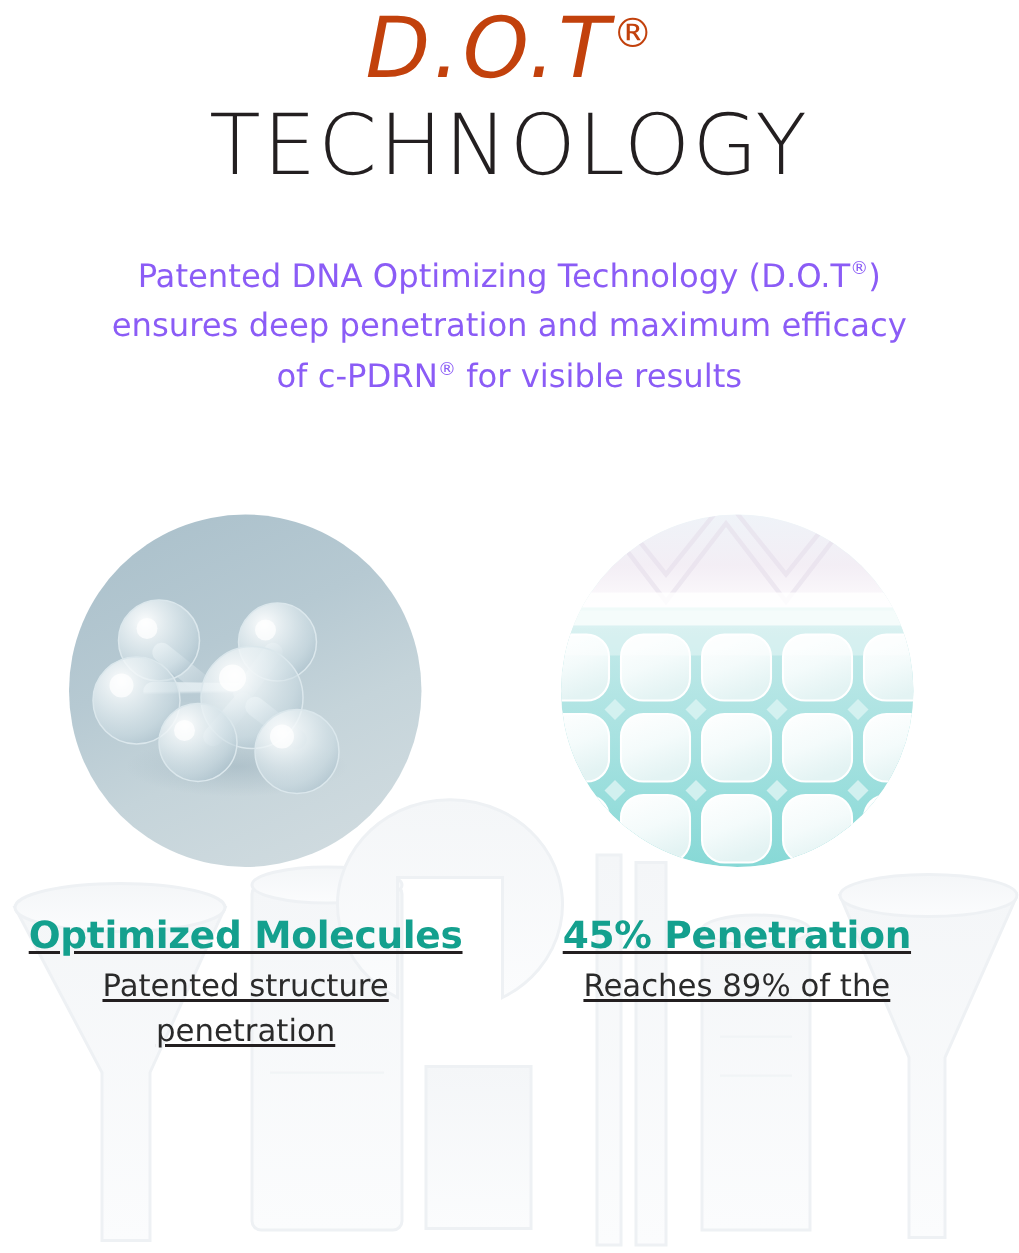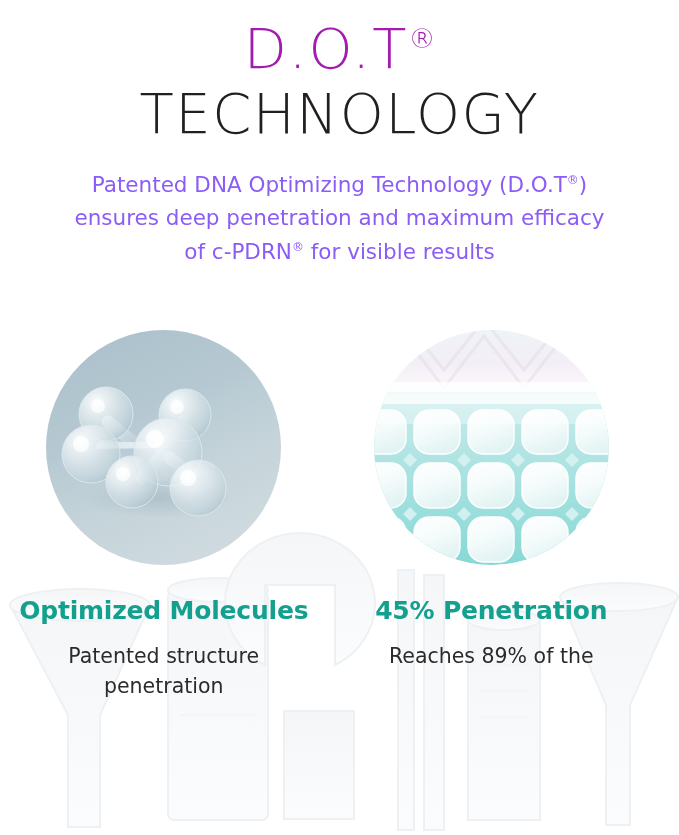--- a/index.html
+++ b/index.html
@@ -35,23 +35,24 @@
     width: 679px;
     z-index: 3;
     text-align: center;
   }
   #title-line-1 {
     font-family: "DejaVu Sans", sans-serif;
     font-weight: 300;
     font-size: 56px;
     letter-spacing: 2px;
     line-height: 1.05;
-    color: #a21caf;
-    margin-top: 20px;
+    color: #c2410c;
+    margin-top: 4px;
     white-space: nowrap;
+    font-style: italic;
   }
   #title-line-1 .reg {
     font-size: 27px;
     vertical-align: super;
     letter-spacing: 0;
   }
   #title-line-2 {
     font-family: "DejaVu Sans", sans-serif;
     font-weight: 300;
     font-size: 56px;
@@ -81,26 +82,27 @@
     white-space: nowrap;
   }
   #subtitle sup {
     font-size: 12px;
     vertical-align: super;
   }
 
   
   #columns {
     position: absolute;
-    top: 330px;
+    top: 343px;
     left: 0;
     width: 655px;
     height: 470px;
     z-index: 3;
     display: flex;
+    text-decoration: underline;
   }
   .col {
     width: 339.5px;
     display: flex;
     flex-direction: column;
     align-items: center;
   }
 
   .circle {
     width: 235px;
@@ -123,21 +125,21 @@
   .col-heading {
     margin-top: 31px;
     font-family: "DejaVu Sans", sans-serif;
     font-weight: 700;
     font-size: 25px;
     letter-spacing: -0.2px;
     color: #14a08e;
     white-space: nowrap;
   }
   .col-body {
-    margin-top: 16px;
+    margin-top: 4px;
     font-family: "DejaVu Sans", sans-serif;
     font-weight: 400;
     font-size: 20.5px;
     line-height: 1.48;
     color: #2b2b2b;
     text-align: center;
   }
   .col-body .body-line { display: block; white-space: nowrap; }
 </style>
 </head>

